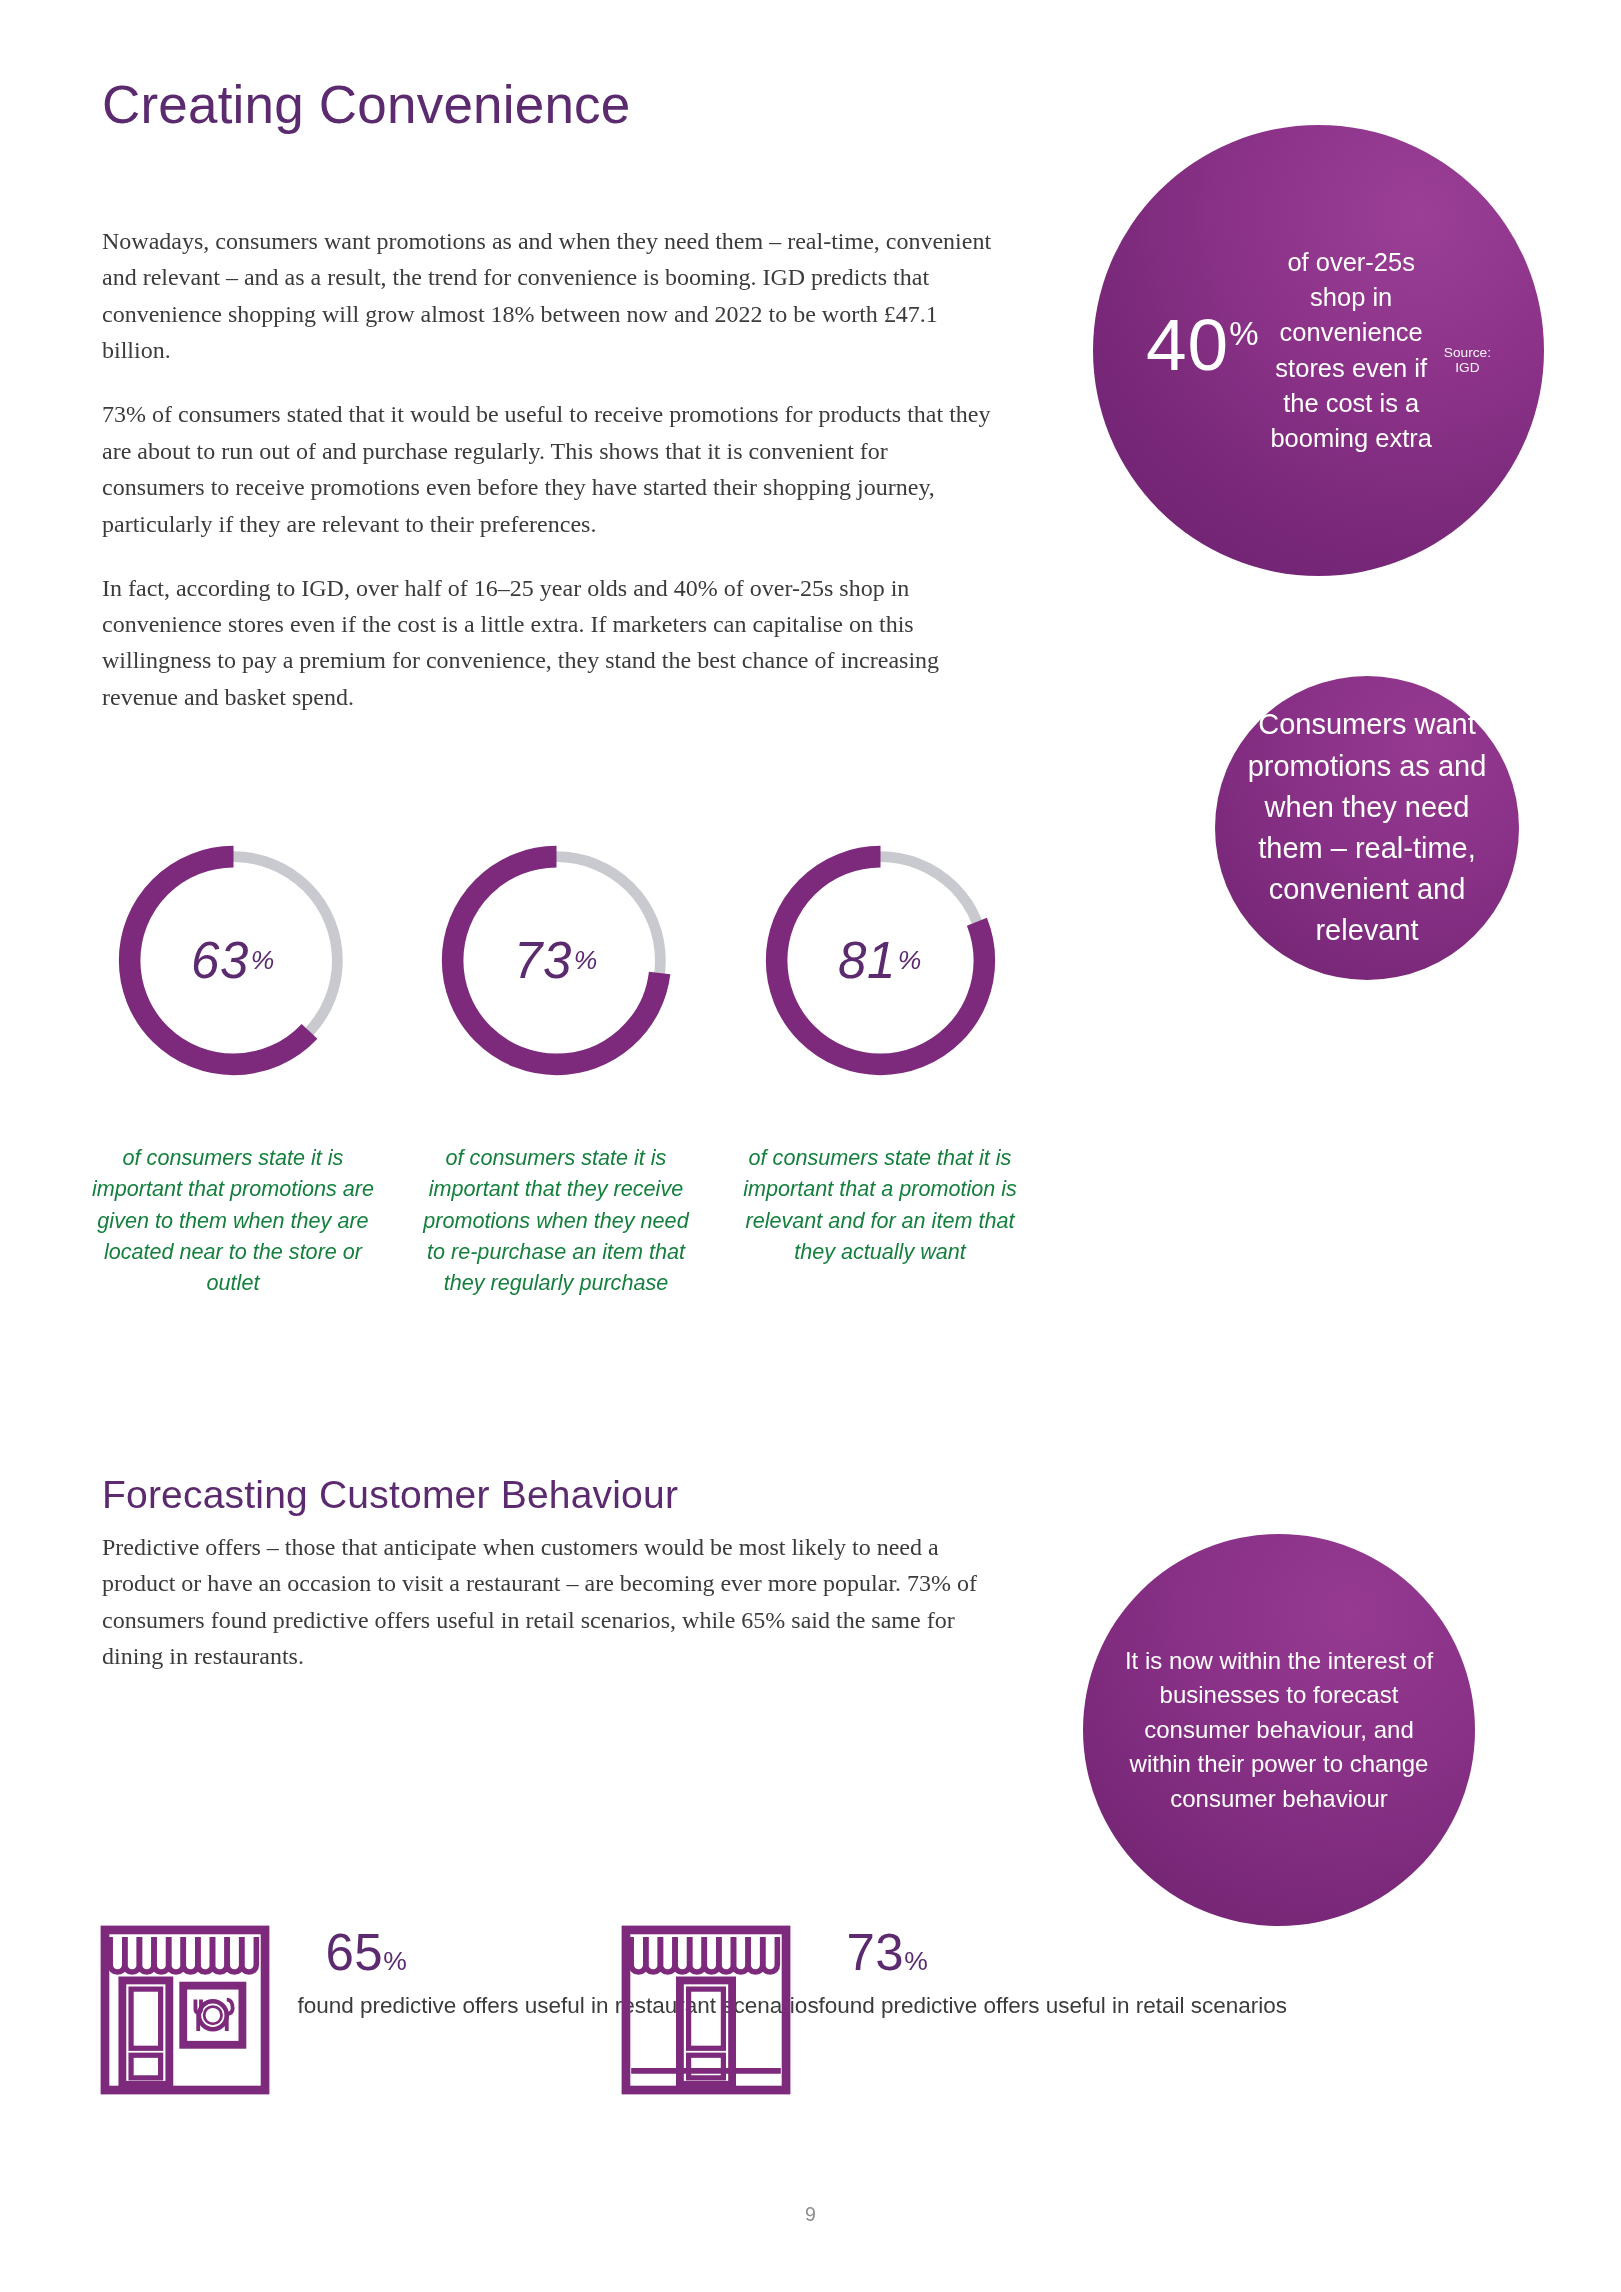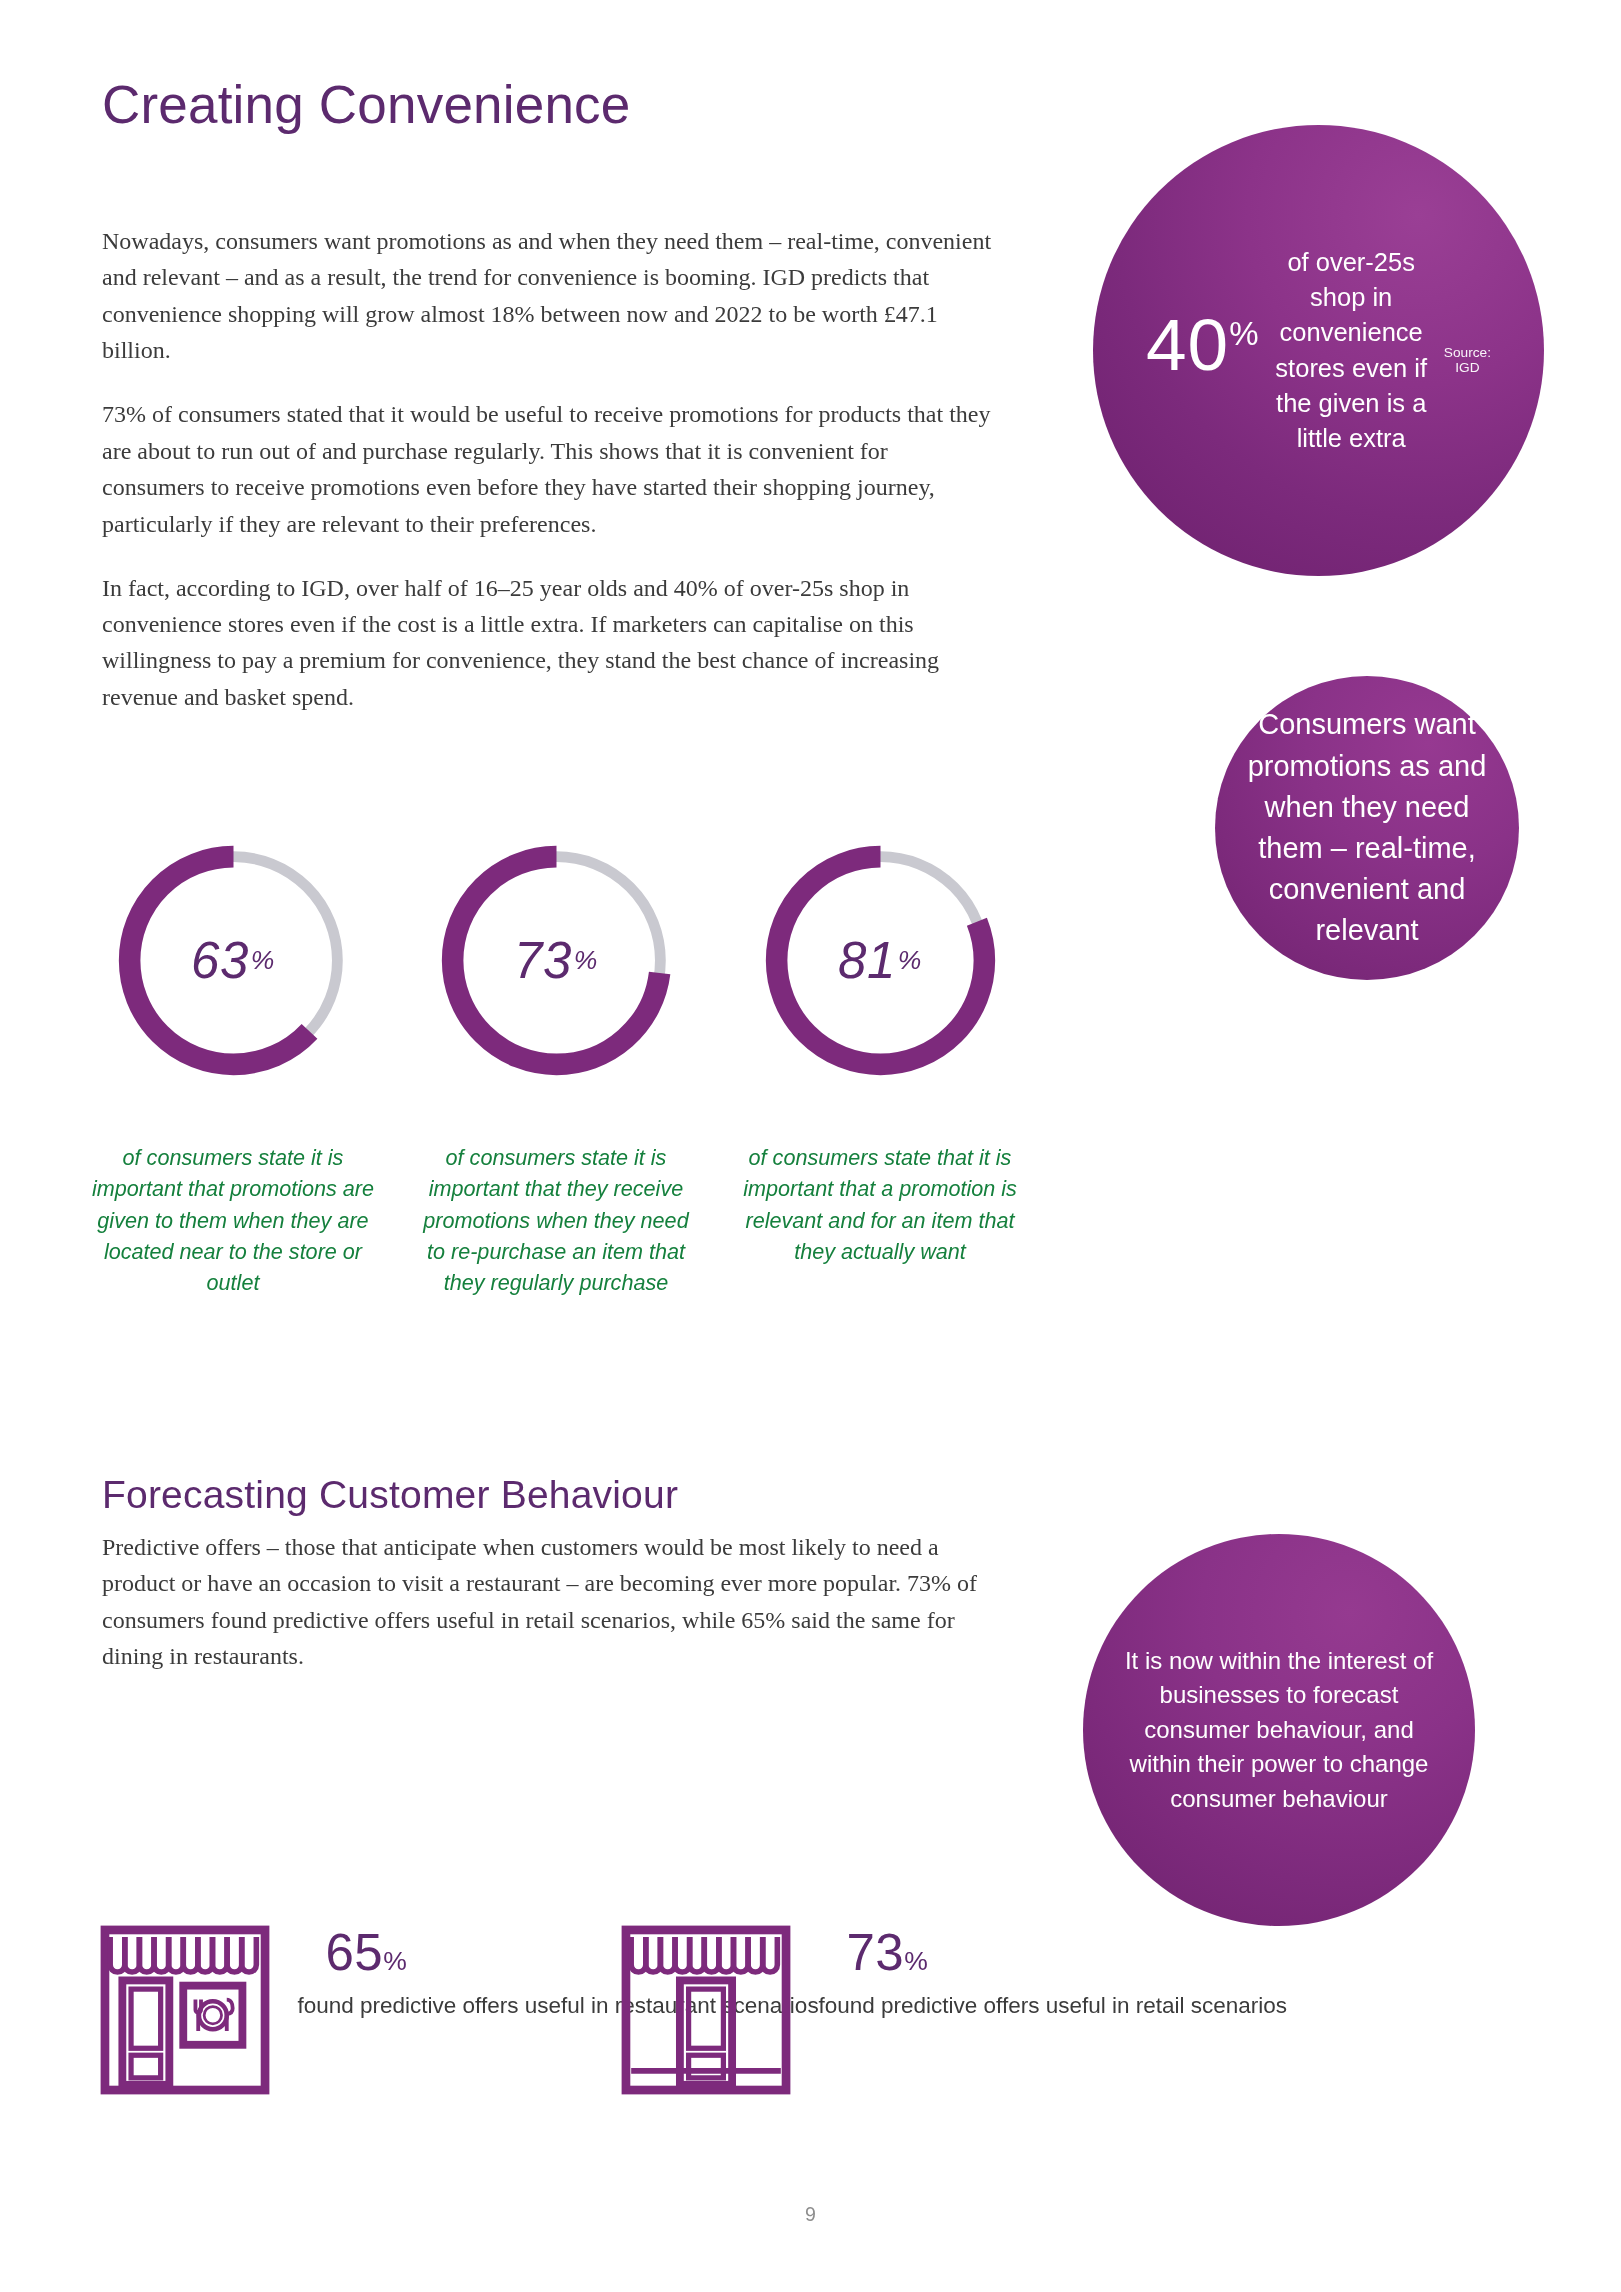--- a/index.html
+++ b/index.html
@@ -108,21 +108,21 @@
   <h1 class="title">Creating Convenience</h1>
 
   <div class="body-col" id="para-block-1">
     <p>Nowadays, consumers want promotions as and when they need them – real-time, convenient and relevant – and as a result, the trend for convenience is booming. IGD predicts that convenience shopping will grow almost 18% between now and 2022 to be worth £47.1 billion.</p>
     <p>73% of consumers stated that it would be useful to receive promotions for products that they are about to run out of and purchase regularly. This shows that it is convenient for consumers to receive promotions even before they have started their shopping journey, particularly if they are relevant to their preferences.</p>
     <p>In fact, according to IGD, over half of 16–25 year olds and 40% of over-25s shop in convenience stores even if the cost is a little extra. If marketers can capitalise on this willingness to pay a premium for convenience, they stand the best chance of increasing revenue and basket spend.</p>
   </div>
 
   <div class="stat-circle" id="circle-40">
     <div class="big"><span>40</span><span class="pct">%</span></div>
-    <div class="lines">of over-25s shop in convenience stores even if the given is a little extra</div>
+    <div class="lines">of over-25s shop in convenience stores even if the cost is a booming extra</div>
     <div class="source">Source: IGD</div>
   </div>
 
   <div class="stat-circle" id="circle-quote">
     <div class="lines">Consumers want promotions as and when they need them – real-time, convenient and relevant</div>
   </div>
 
   <div class="donut-row">
 
     <div class="donut-cell" id="donut-cell-0">

